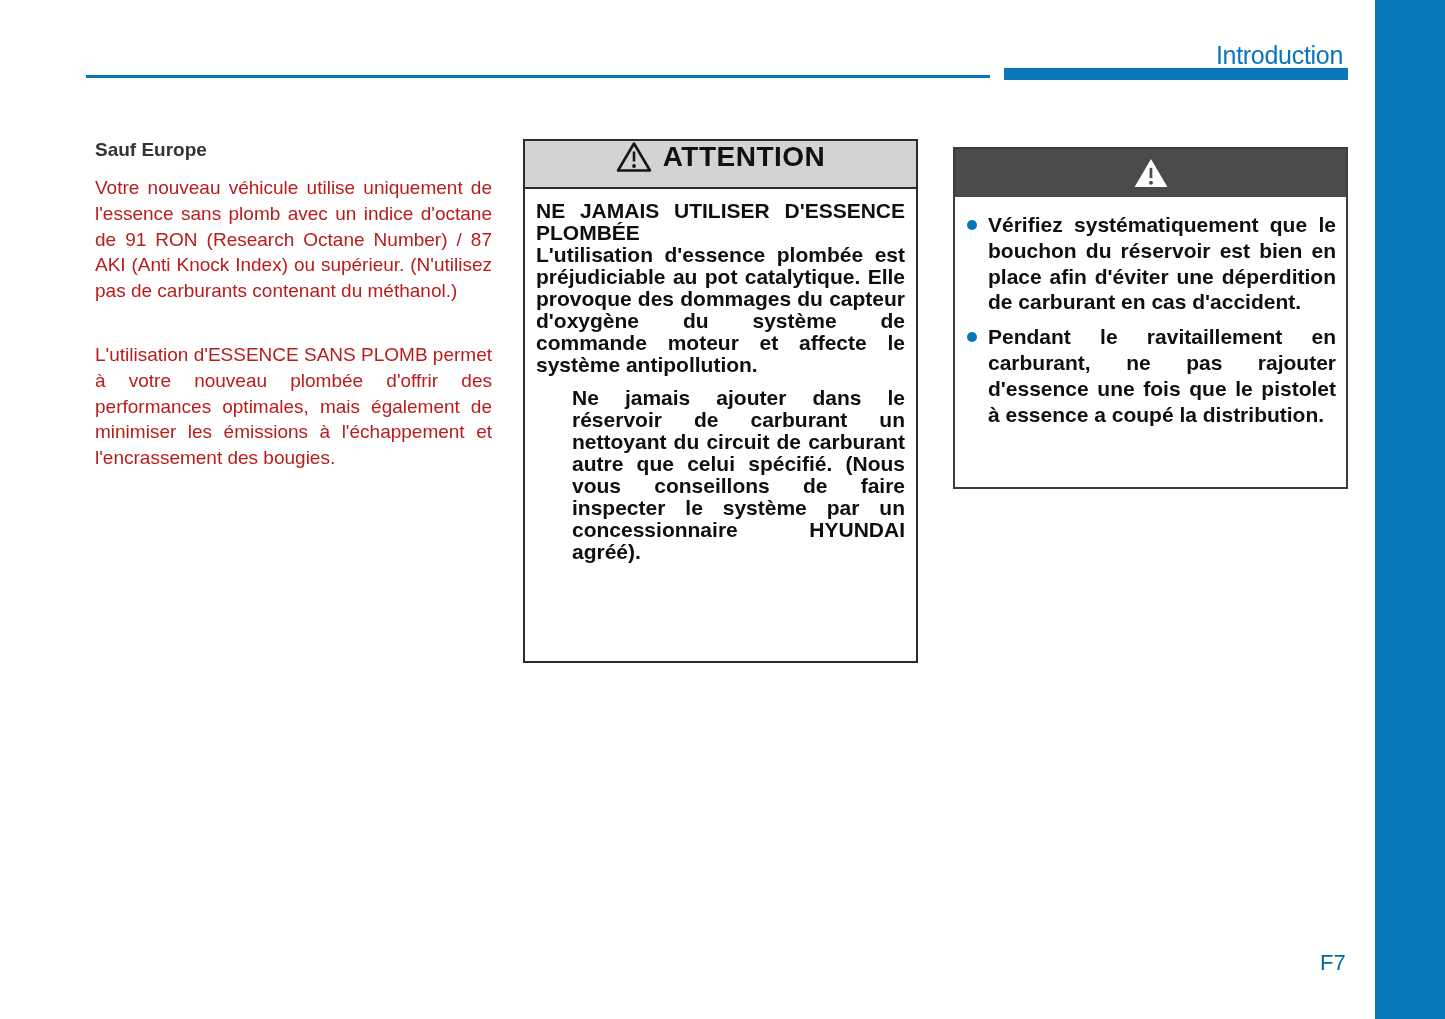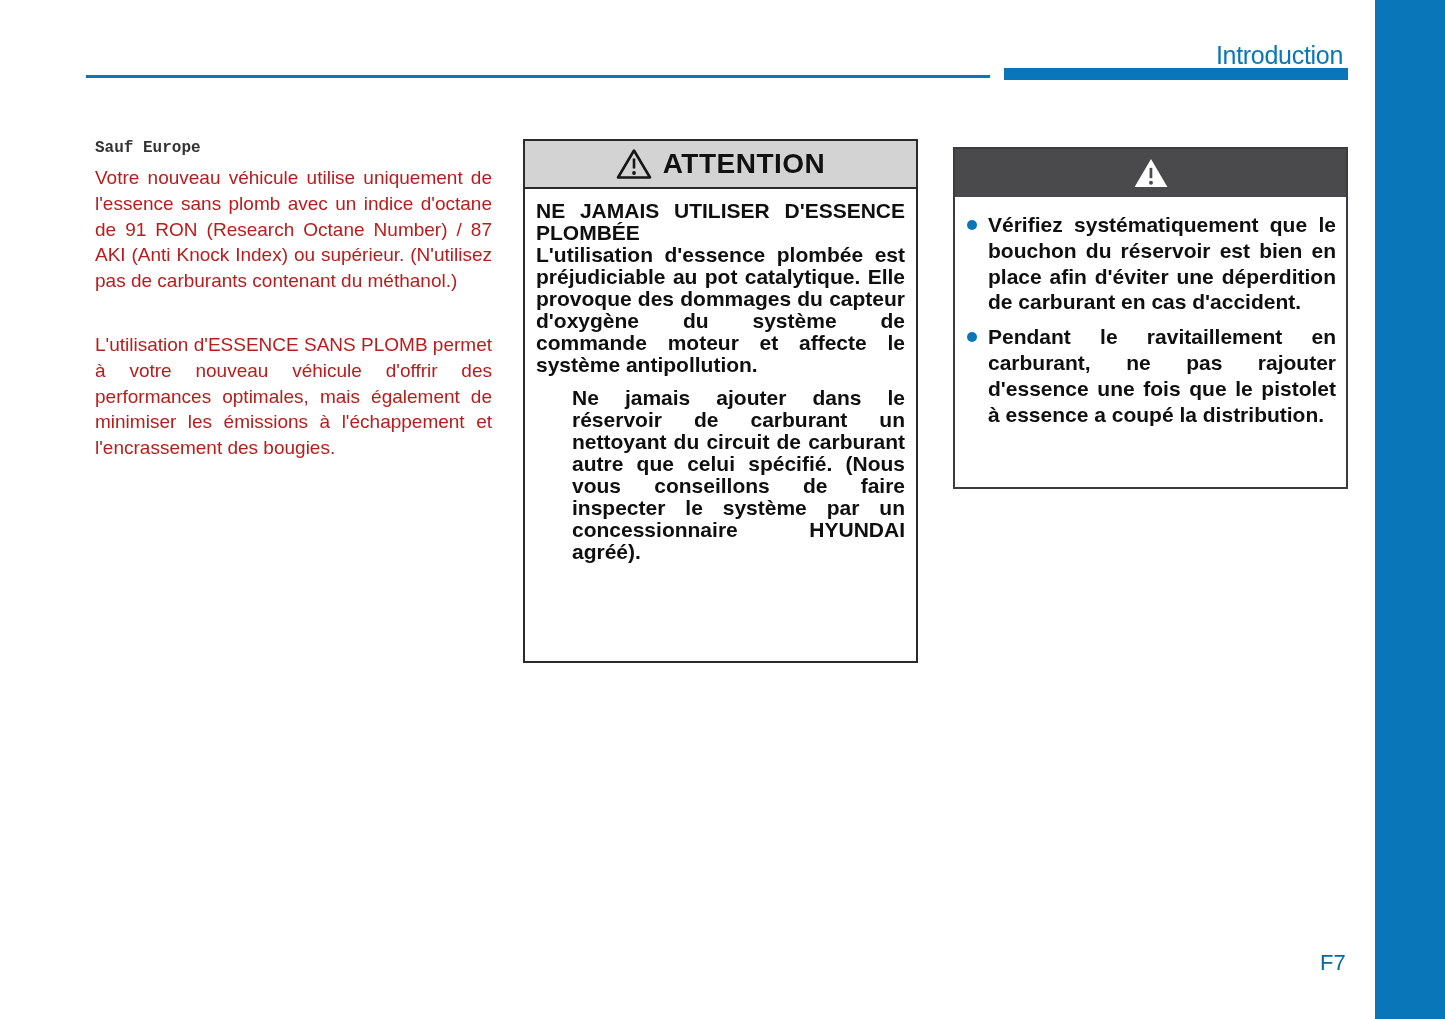--- a/index.html
+++ b/index.html
@@ -34,42 +34,42 @@
     position: absolute; left: 1004px; top: 68px;
     width: 344px; height: 12px;
     background: var(--accent-blue, #0a76ba);
   }
 
   
   .col-left {
     position: absolute; left: 95px; top: 139px; width: 397px;
   }
   .serif-heading {
-    font-family: Liberation Mono, monospace;
-    font-weight: bold; font-size: 16px; color: #333333;
-    margin-bottom: 8px;
+    font-family: Liberation Sans, sans-serif;
+    font-weight: bold; font-size: 19px; color: #333333;
+    margin-bottom: 14px;
   }
   .body-par {
     font-size: 19px; line-height: 25.8px;
     text-align: justify; color: #b91c1c;
   }
   .par2 { margin-top: 38px; }
 
   
   .caution-box {
     position: absolute; left: 523px; top: 139px;
     width: 395px; height: 524px;
     border: 2px solid var(--caution-border, #2b2b2b);
     background: #ffffff;
   }
   .caution-header {
     height: 48px;
     background: var(--caution-header-bg, #d3d3d3);
     border-bottom: 2px solid var(--caution-border, #2b2b2b);
-    display: flex; align-items: center; justify-content: center; gap: 11px;
+    display: flex; justify-content: center; gap: 11px;
   }
   .caution-title {
     font-size: 28px; font-weight: bold; color: #111111; letter-spacing: 0.5px;
   }
   .caution-body { padding: 11px 11px 0 11px; }
   .caution-body p, .warn-text {
     font-size: 21px; font-weight: bold; line-height: 22px;
     text-align: justify; color: #0f0f0f;
   }
   .force-justify { text-align-last: justify; }
@@ -113,21 +113,21 @@
 
   <div class="side-bar"></div>
 
   <div class="header-title">Introduction</div>
   <div class="rule-thin"></div>
   <div class="rule-thick"></div>
 
   <div class="col-left">
     <h2 class="serif-heading">Sauf Europe</h2>
     <p class="body-par">Votre nouveau véhicule utilise uniquement de l'essence sans plomb avec un indice d'octane de 91 RON (Research Octane Number) / 87 AKI (Anti Knock Index) ou supérieur. (N'utilisez pas de carburants contenant du méthanol.)</p>
-    <p class="body-par par2">L'utilisation d'ESSENCE SANS PLOMB permet à votre nouveau véhicule d'offrir des performances optimales, mais également de minimiser les émissions à l'échappement et l'encrassement des bougies.</p>
+    <p class="body-par par2">L'utilisation d'ESSENCE SANS PLOMB permet à votre nouveau plombée d'offrir des performances optimales, mais également de minimiser les émissions à l'échappement et l'encrassement des bougies.</p>
   </div>
 
   <div class="caution-box">
     <div class="caution-header">
       <svg class="icon-svg" width="36" height="32" viewBox="0 0 36 32">
         <path d="M18 2.5 L34 29.5 H2 Z" fill="none" stroke="#161616" stroke-width="2.6" stroke-linejoin="round"></path>
         <rect x="16.7" y="10.5" width="2.6" height="10" fill="#161616"></rect>
         <circle cx="18" cy="25" r="1.9" fill="#161616"></circle>
       </svg>
       <span class="caution-title">ATTENTION</span>

